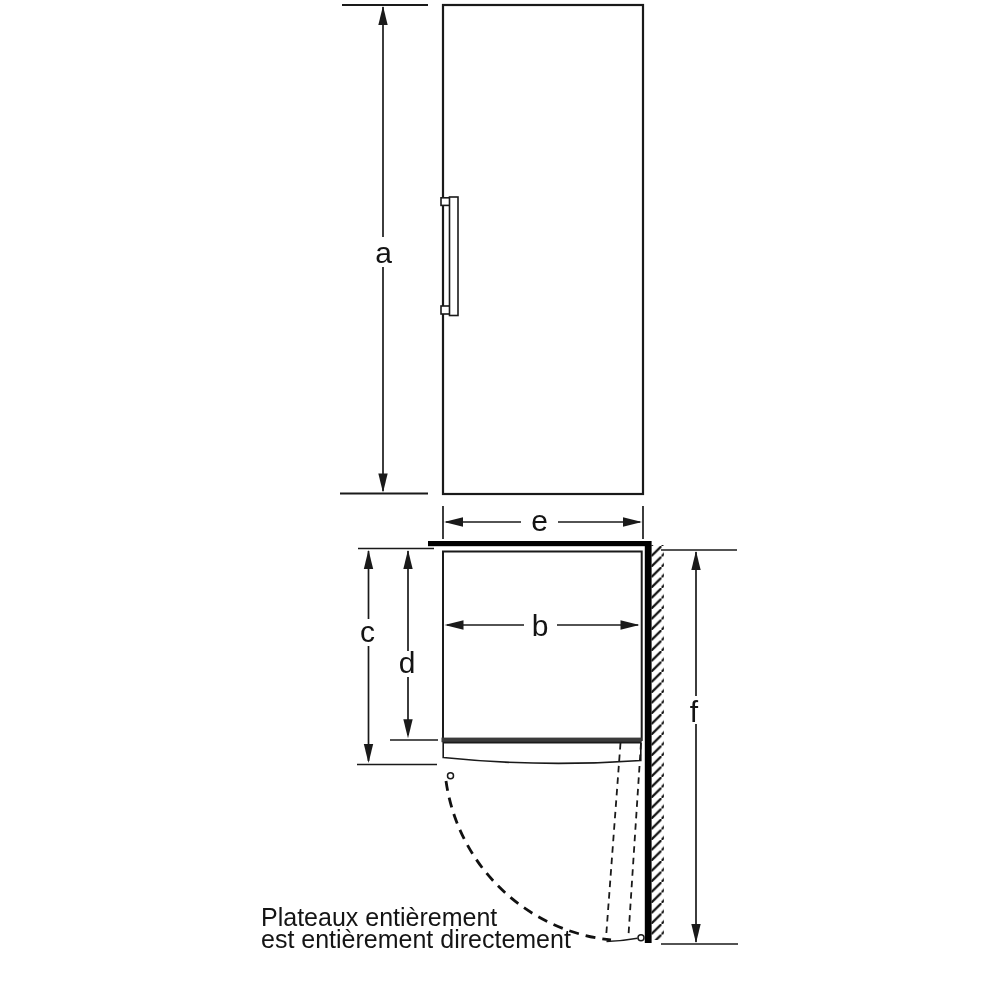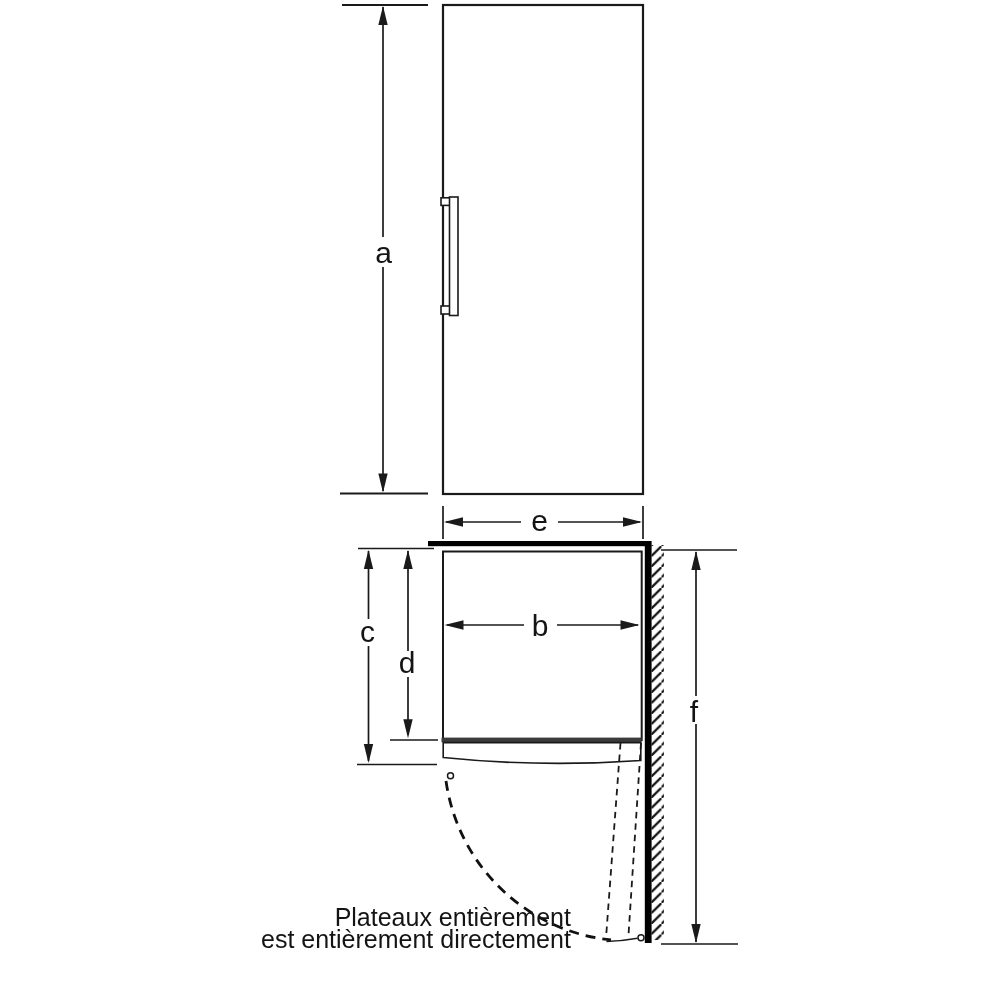--- a/index.html
+++ b/index.html
@@ -17,21 +17,20 @@
     fill:#141414;
   }
   .caption{
     position:absolute;
     left:261px;
     top:907px;
     font-size:25px;
     line-height:21.7px;
     color:#141414;
     white-space:nowrap;
-    text-align:right;
   }
 </style>
 </head>
 <body>
 
 <div class="stage">
 
   <svg class="diagram" width="1000" height="1000" viewBox="0 0 1000 1000">
     <defs>
       <pattern id="hatch" patternUnits="userSpaceOnUse" width="10.5" height="10.5">

